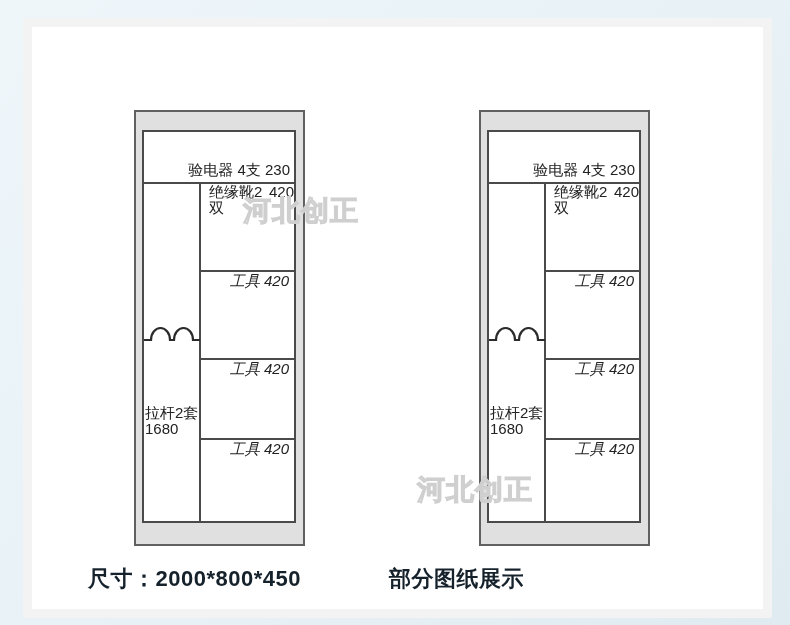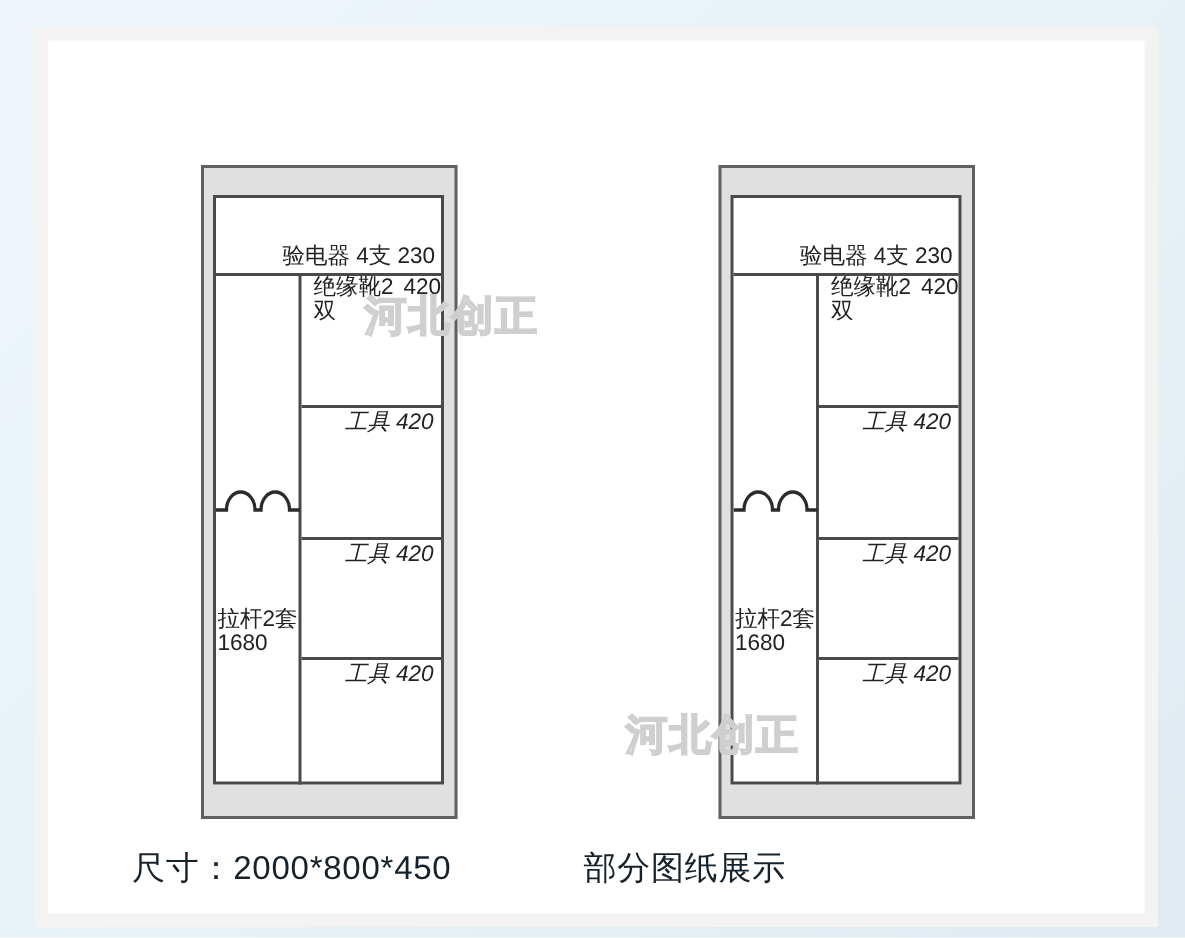--- a/index.html
+++ b/index.html
@@ -51,21 +51,21 @@
   .wm{
     position:absolute;z-index:6;font-size:28px;font-weight:bold;letter-spacing:1px;
     color:rgba(255,255,255,0.55);
     -webkit-text-stroke:1.1px var(--watermark,#cfcfcf);
     white-space:nowrap;user-select:none;
   }
   .wm1{left:243px;top:192px;} .wm2{left:417px;top:471px;}
   
   .footer-text{
     position:absolute;top:564px;z-index:3;
-    font-size:22px;font-weight:normal;color:var(--footer-text,#15222c);
+    font-size:22px;font-weight:bold;color:var(--footer-text,#15222c);
     white-space:nowrap;letter-spacing:0.5px;
   }
   .footer-dims{left:88px;} .footer-note{left:389px;}
 </style>
 </head>
 <body>
 
 <div class="card"></div>
 
 <div class="cabinet cab1">

